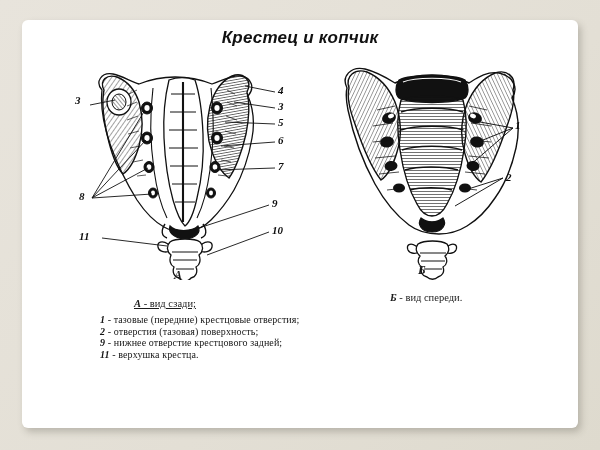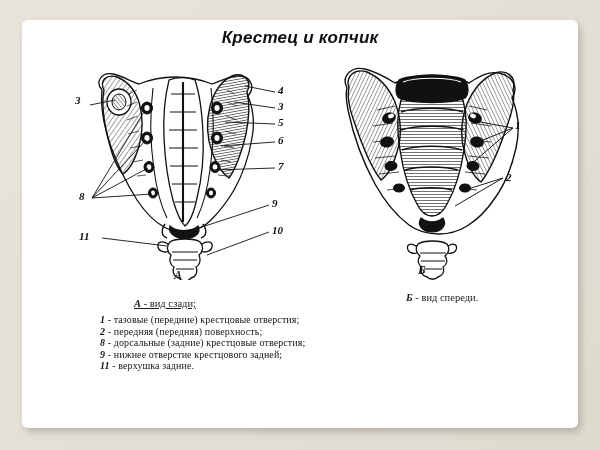--- a/index.html
+++ b/index.html
@@ -71,21 +71,21 @@
   .fig-letter-b { left: 396px; top: 243px; }
 
   .fig-caption {
     position: absolute;
     font-family: "Liberation Serif", serif;
     font-size: 10.5px;
     color: #1a1a1a;
     white-space: nowrap;
   }
   .cap-a { left: 112px; top: 278px; text-decoration: underline; }
-  .cap-b { left: 384px; top: 272px; }
+  .cap-b { left: 368px; top: 272px; }
   .cap-letter {
     font-style: italic;
     font-weight: bold;
   }
 
   
   .callout {
     position: absolute;
     font-family: "Liberation Serif", serif;
     font-style: italic;
@@ -400,27 +400,24 @@
     </div>
     <div class="fig-caption cap-b">
       <span class="cap-letter">Б</span><span> - вид спереди.</span>
     </div>
 
     <div class="legend">
       <div class="legend-line">
         <span class="idx">1</span><span> - тазовые (передние) крестцовые отверстия;</span>
       </div>
       <div class="legend-line">
-        <span class="idx">2</span><span> - передняя (передняя) поверхность;</span>
-      </div>
-      <div class="legend-line">
-        <span class="idx">8</span><span> - дорсальные (задние) крестцовые отверстия;</span>
+        <span class="idx">2</span><span> - отверстия (тазовая) поверхность;</span>
       </div>
       <div class="legend-line">
         <span class="idx">9</span><span> - нижнее отверстие крестцового задней;</span>
       </div>
       <div class="legend-line">
-        <span class="idx">11</span><span> - верхушка задние.</span>
+        <span class="idx">11</span><span> - верхушка крестца.</span>
       </div>
     </div>
 
   </div>
 </div>
 
 </body></html>

